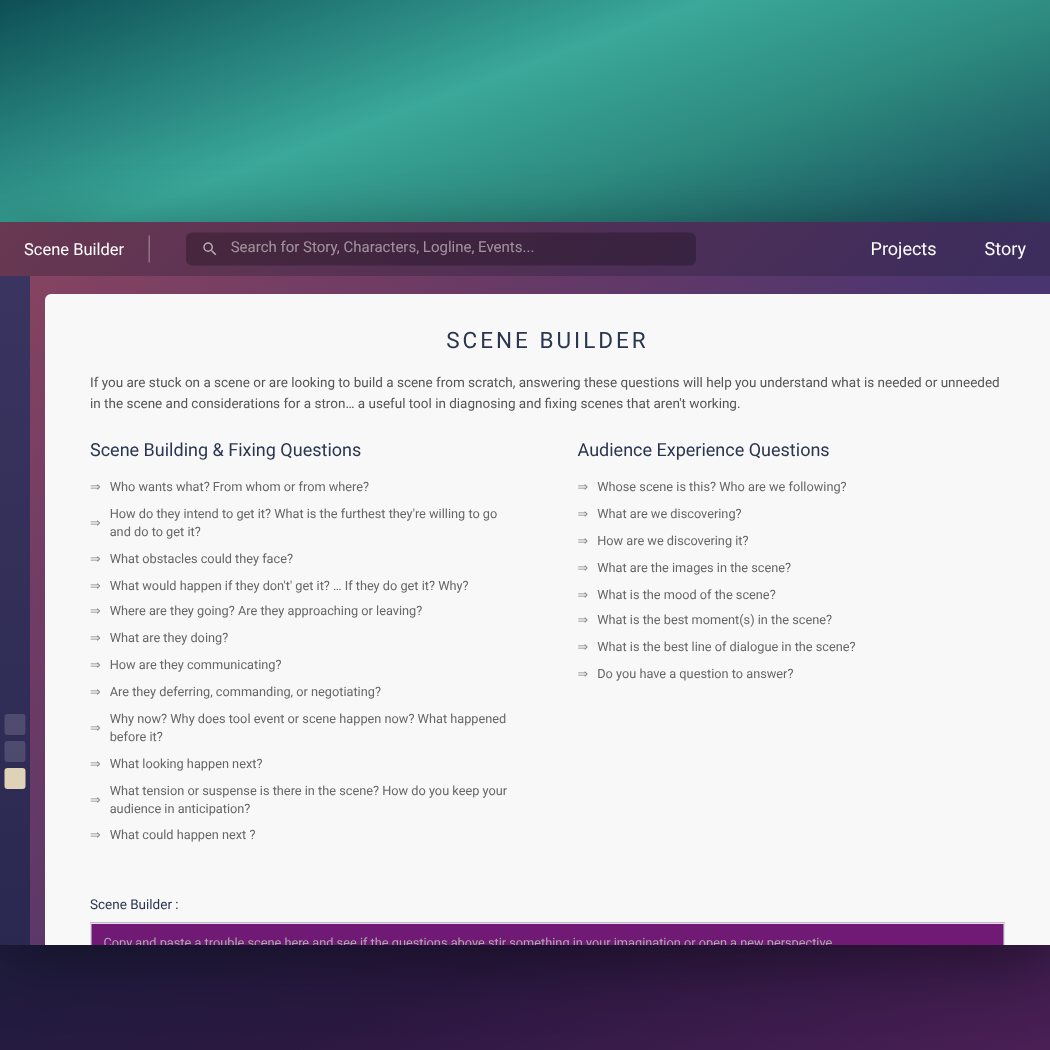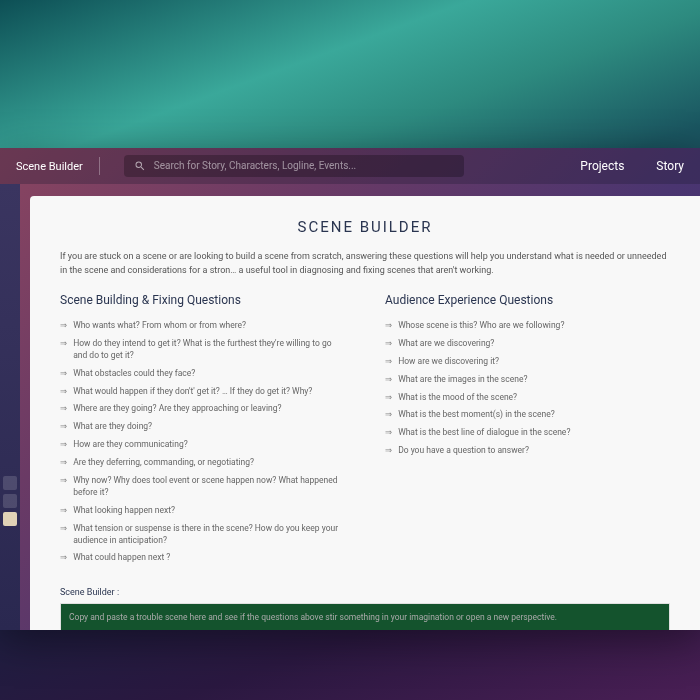--- a/index.html
+++ b/index.html
@@ -19,25 +19,25 @@
 .sidebar-item{height:14px;margin:4px 3px;background:rgba(255,255,255,0.15);border-radius:2px}
 .sidebar-item.active{background:rgba(255,240,200,0.85)}
 .content-wrap{position:absolute;left:30px;top:48px;right:0;bottom:0;background:#f8f8f8;border-radius:4px 0 0 0;overflow:hidden}
 .content{padding:22px 30px}
 h1.page-title{text-align:center;font-size:15px;font-weight:400;letter-spacing:2px;color:#2a3550;margin-bottom:14px}
 .intro{font-size:9px;line-height:1.5;color:#555;margin-bottom:16px}
 .columns{display:flex;gap:40px}
 .col{flex:1}
 .col h2{font-size:12px;font-weight:400;color:#2a3550;margin-bottom:10px}
 .questions{list-style:none}
-.questions li{font-size:8.5px;color:#666;padding:3px 0;display:flex;align-items:flex-start;gap:6px;line-height:1.4}
+.questions li{font-size:8.5px;color:#666;padding:3px 0;display:flex;align-items:center;gap:6px;line-height:1.4}
 .questions li::before{content:"⇒";color:#888;flex-shrink:0}
-.builder-section{margin-top:20px}
+.builder-section{margin-top:32px}
 .builder-label{font-size:9px;color:#2a3550;margin-bottom:6px}
-.builder-input{width:100%;border:1px solid #e0e0e0;background:#14532d;padding:8px;font-size:8.5px;color:#aaa;min-height:28px}
+.builder-input{width:100%;border:1px solid #e0e0e0;background:#701a75;padding:8px;font-size:8.5px;color:#aaa;min-height:28px}
 </style>
 </head>
 <body>
 
 <div class="wallpaper"></div>
 
 <div class="window">
   <div class="topbar">
     <span>Scene Builder</span>
     <div class="divider"></div>

